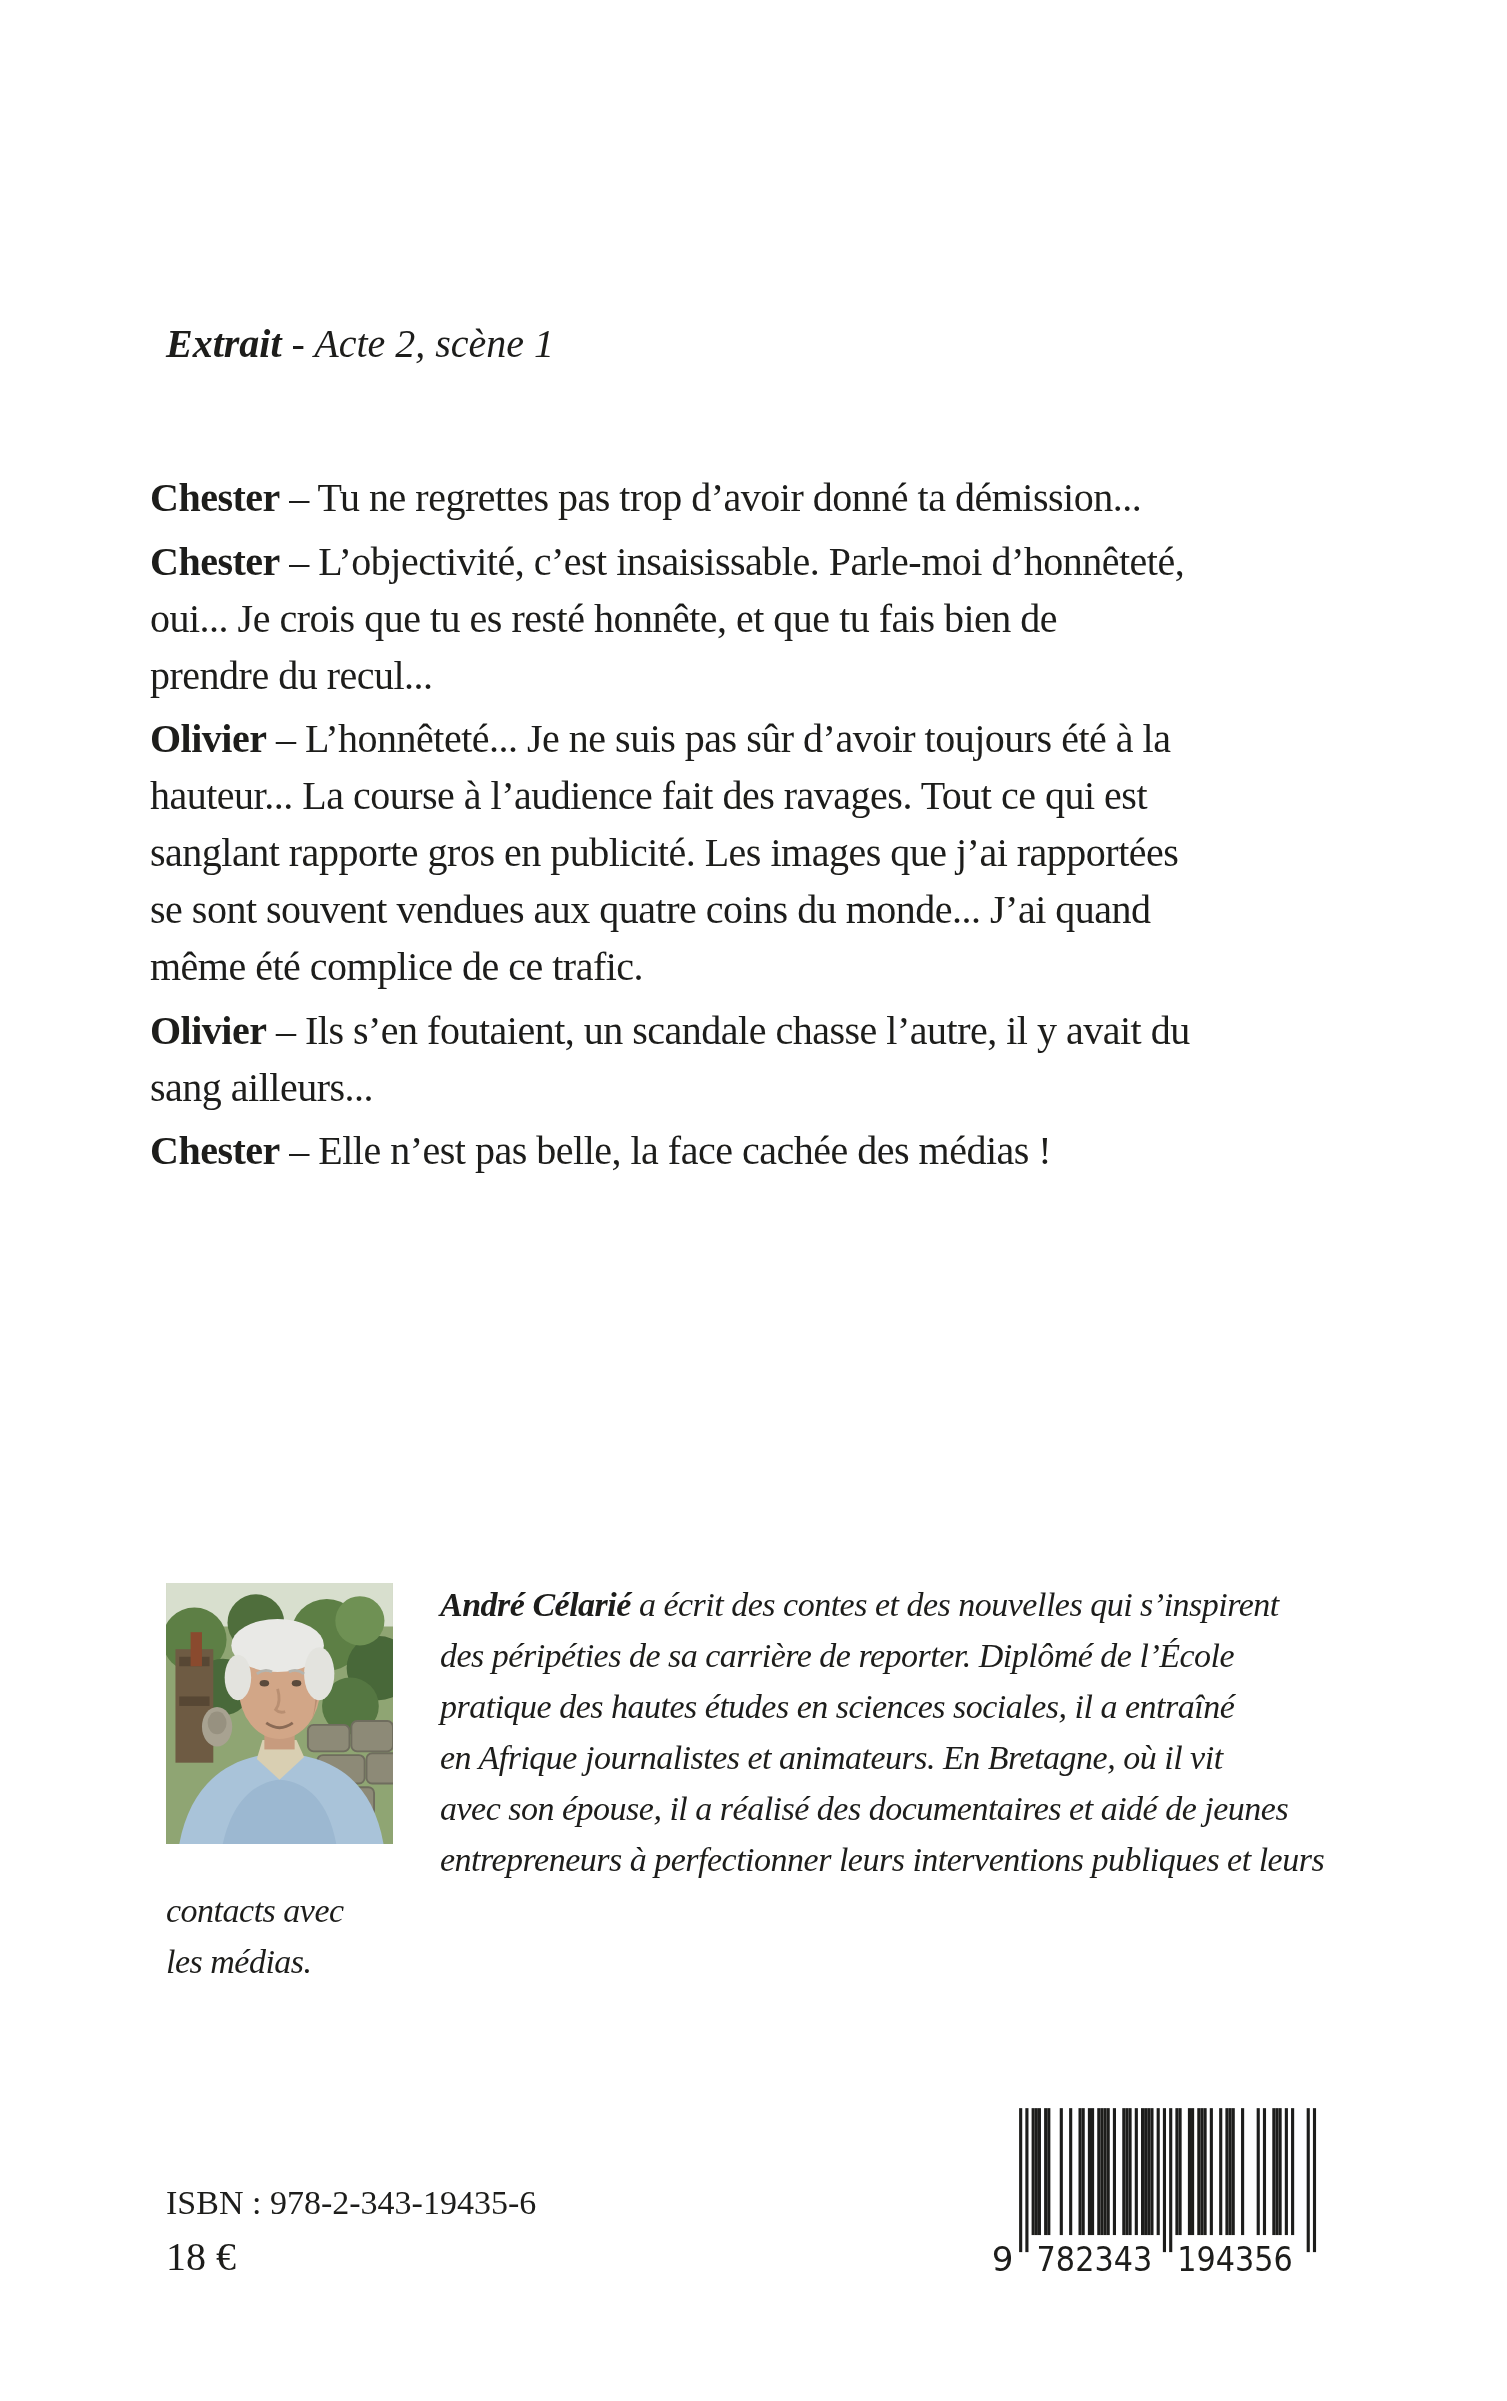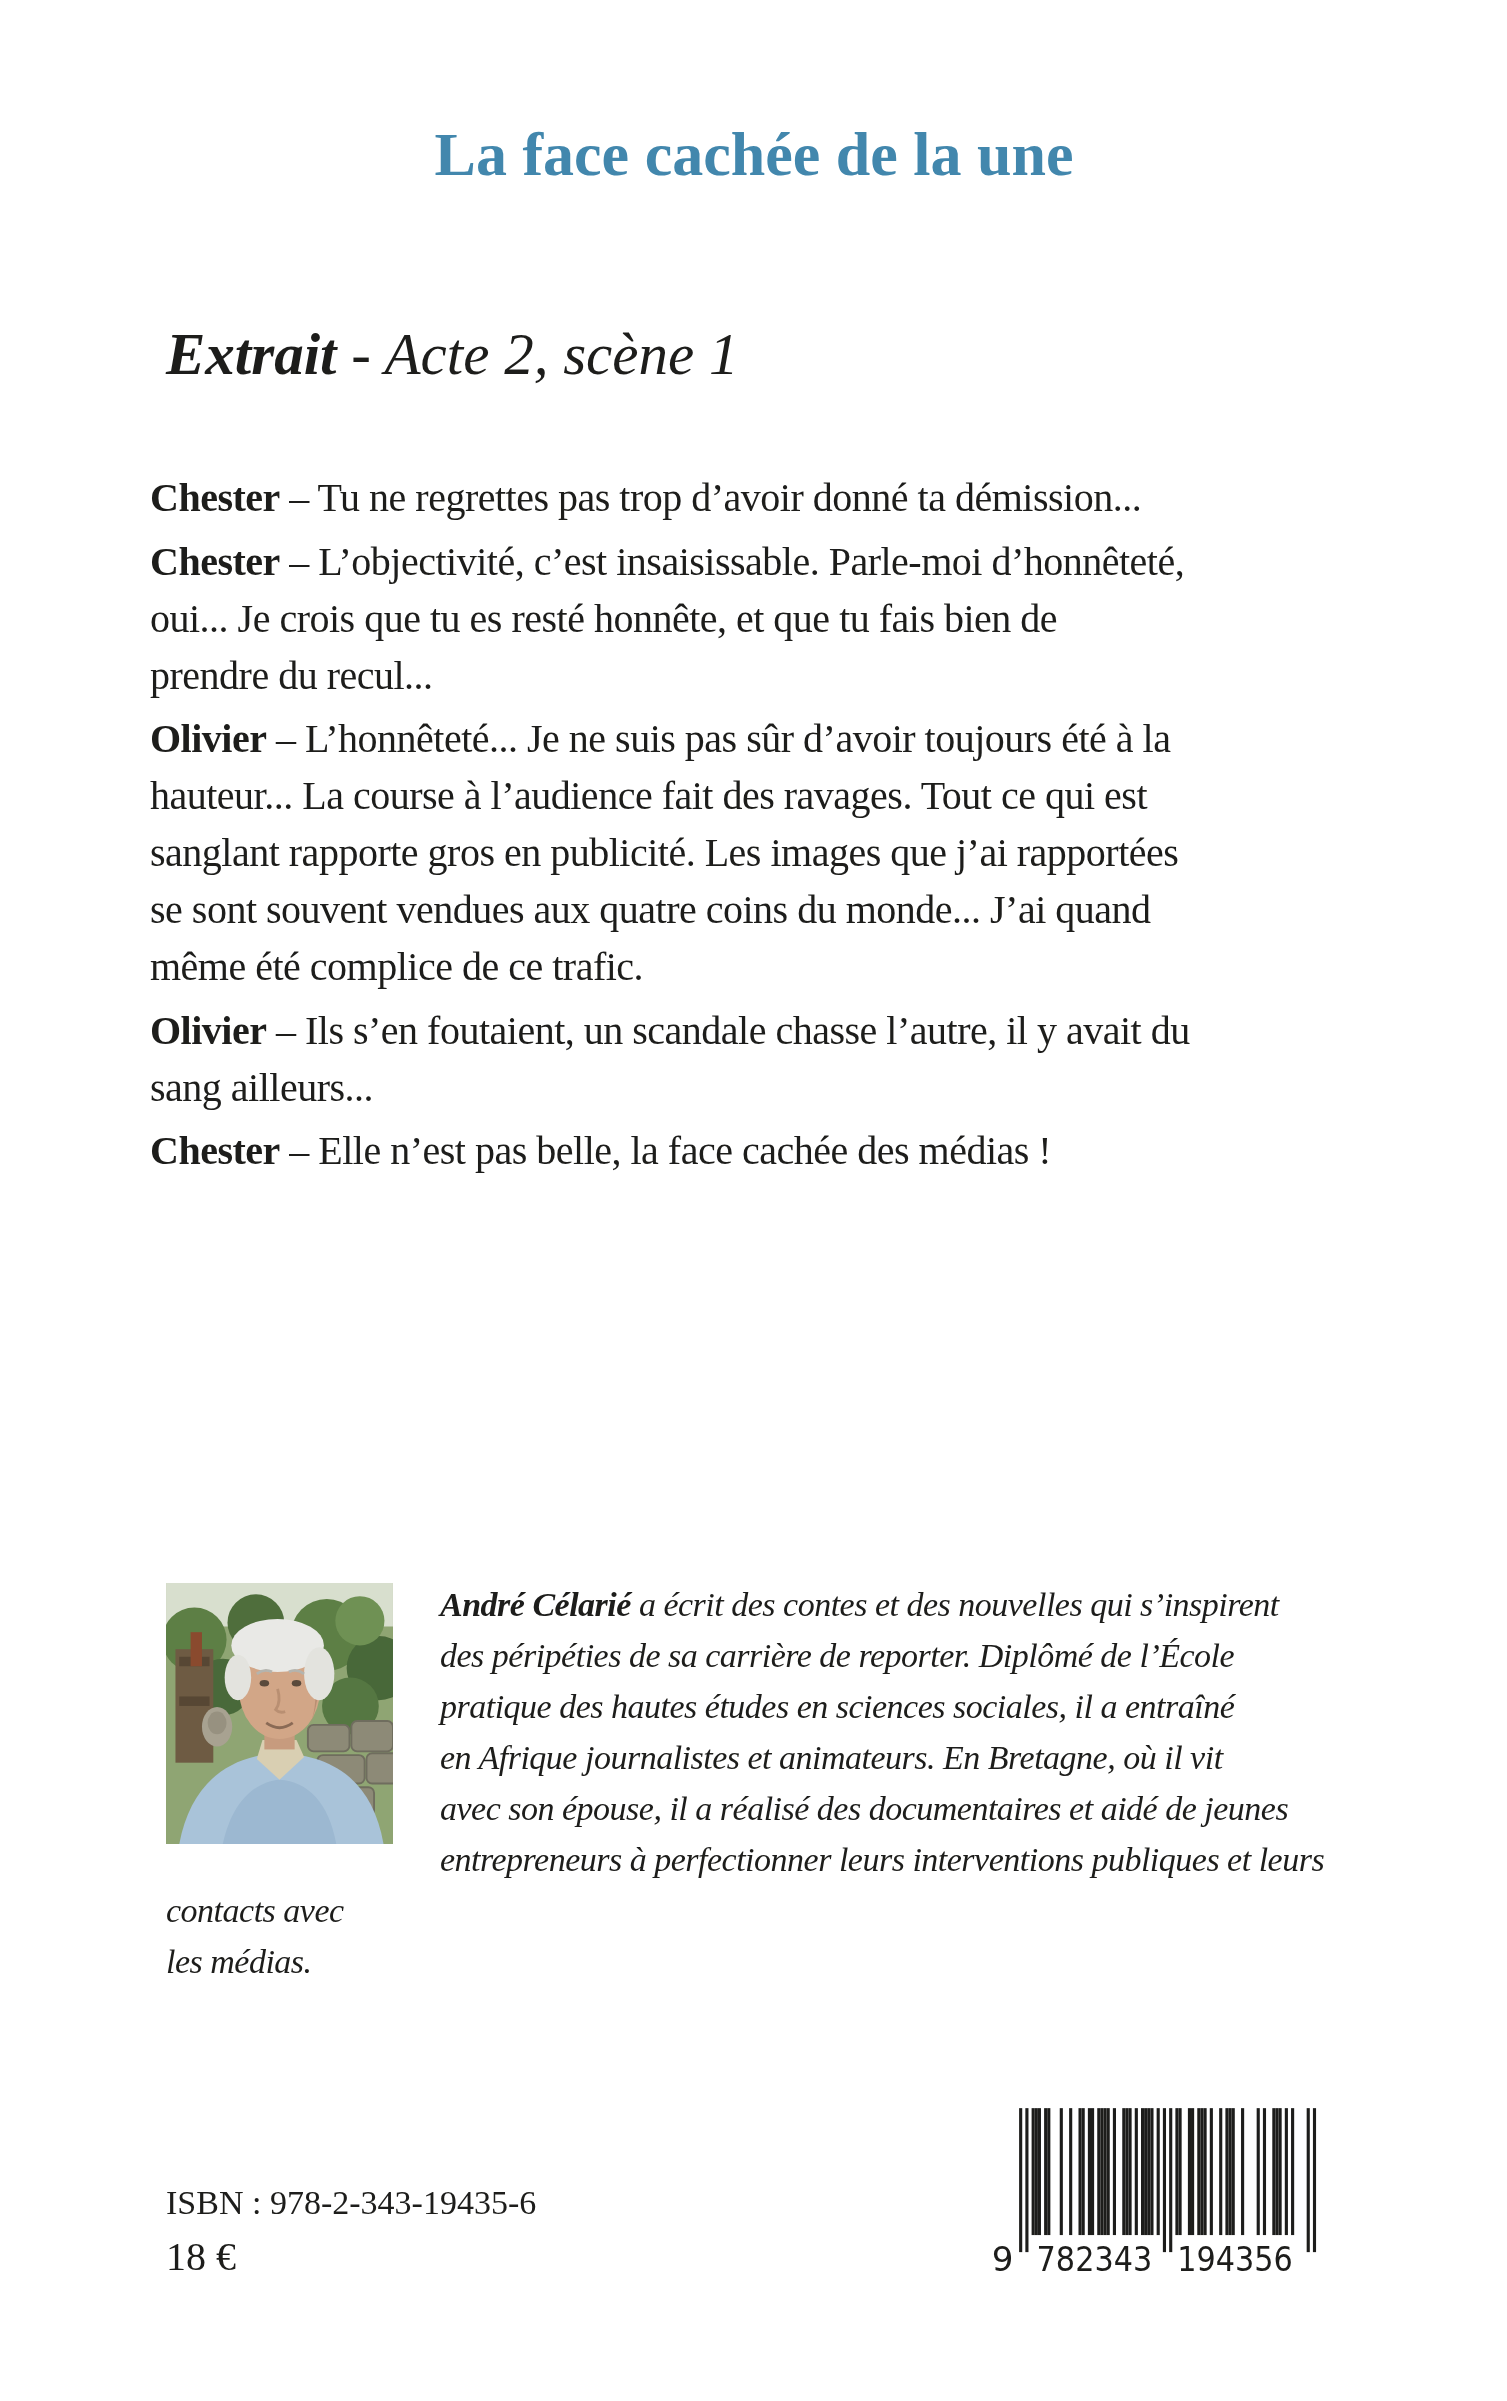--- a/index.html
+++ b/index.html
@@ -12,21 +12,21 @@
     overflow:hidden;
   }
   .book-title{
     position:absolute;top:119px;left:0;width:100%;
     text-align:center;
     font-size:62px;font-weight:bold;
     letter-spacing:0px;
   }
   .excerpt-heading{
     position:absolute;top:320px;left:166px;
-    font-size:59px;font-style:italic;
+    font-size:40px;font-style:italic;
   }
   .excerpt-heading .bold{font-weight:bold;}
   .dialogue{
     position:absolute;top:469px;left:150px;width:1183px;
     font-size:40px;line-height:57px;letter-spacing:-0.5px;
     text-align:left;
   }
   .dialogue p{margin:0 0 6.6px 0;white-space:pre-line;}
   .dialogue .speaker{font-weight:bold;margin-right:9.5px;}
   .bio{
@@ -54,21 +54,20 @@
   .barcode text{
     font-family:"DejaVu Sans","Liberation Sans",sans-serif;
     fill:#1d1d1b;
   }
 </style>
 </head>
 <body>
 
 <div class="page">
 
-  <div class="book-title" style="color: rgb(66, 135, 173);">La face cachée de la une</div>
 
   <div class="excerpt-heading"><span class="bold">Extrait</span><span> - Acte 2, scène 1</span></div>
 
   <div class="dialogue">
     <p><span class="speaker">Chester</span><span>– Tu ne regrettes pas trop d’avoir donné ta démission...</span></p>
     <p><span class="speaker">Chester</span><span>– L’objectivité, c’est insaisissable. Parle-moi d’honnêteté,
 oui... Je crois que tu es resté honnête, et que tu fais bien de
 prendre du recul...</span></p>
     <p><span class="speaker">Olivier</span><span>– L’honnêteté... Je ne suis pas sûr d’avoir toujours été à la
 hauteur... La course à l’audience fait des ravages. Tout ce qui est

